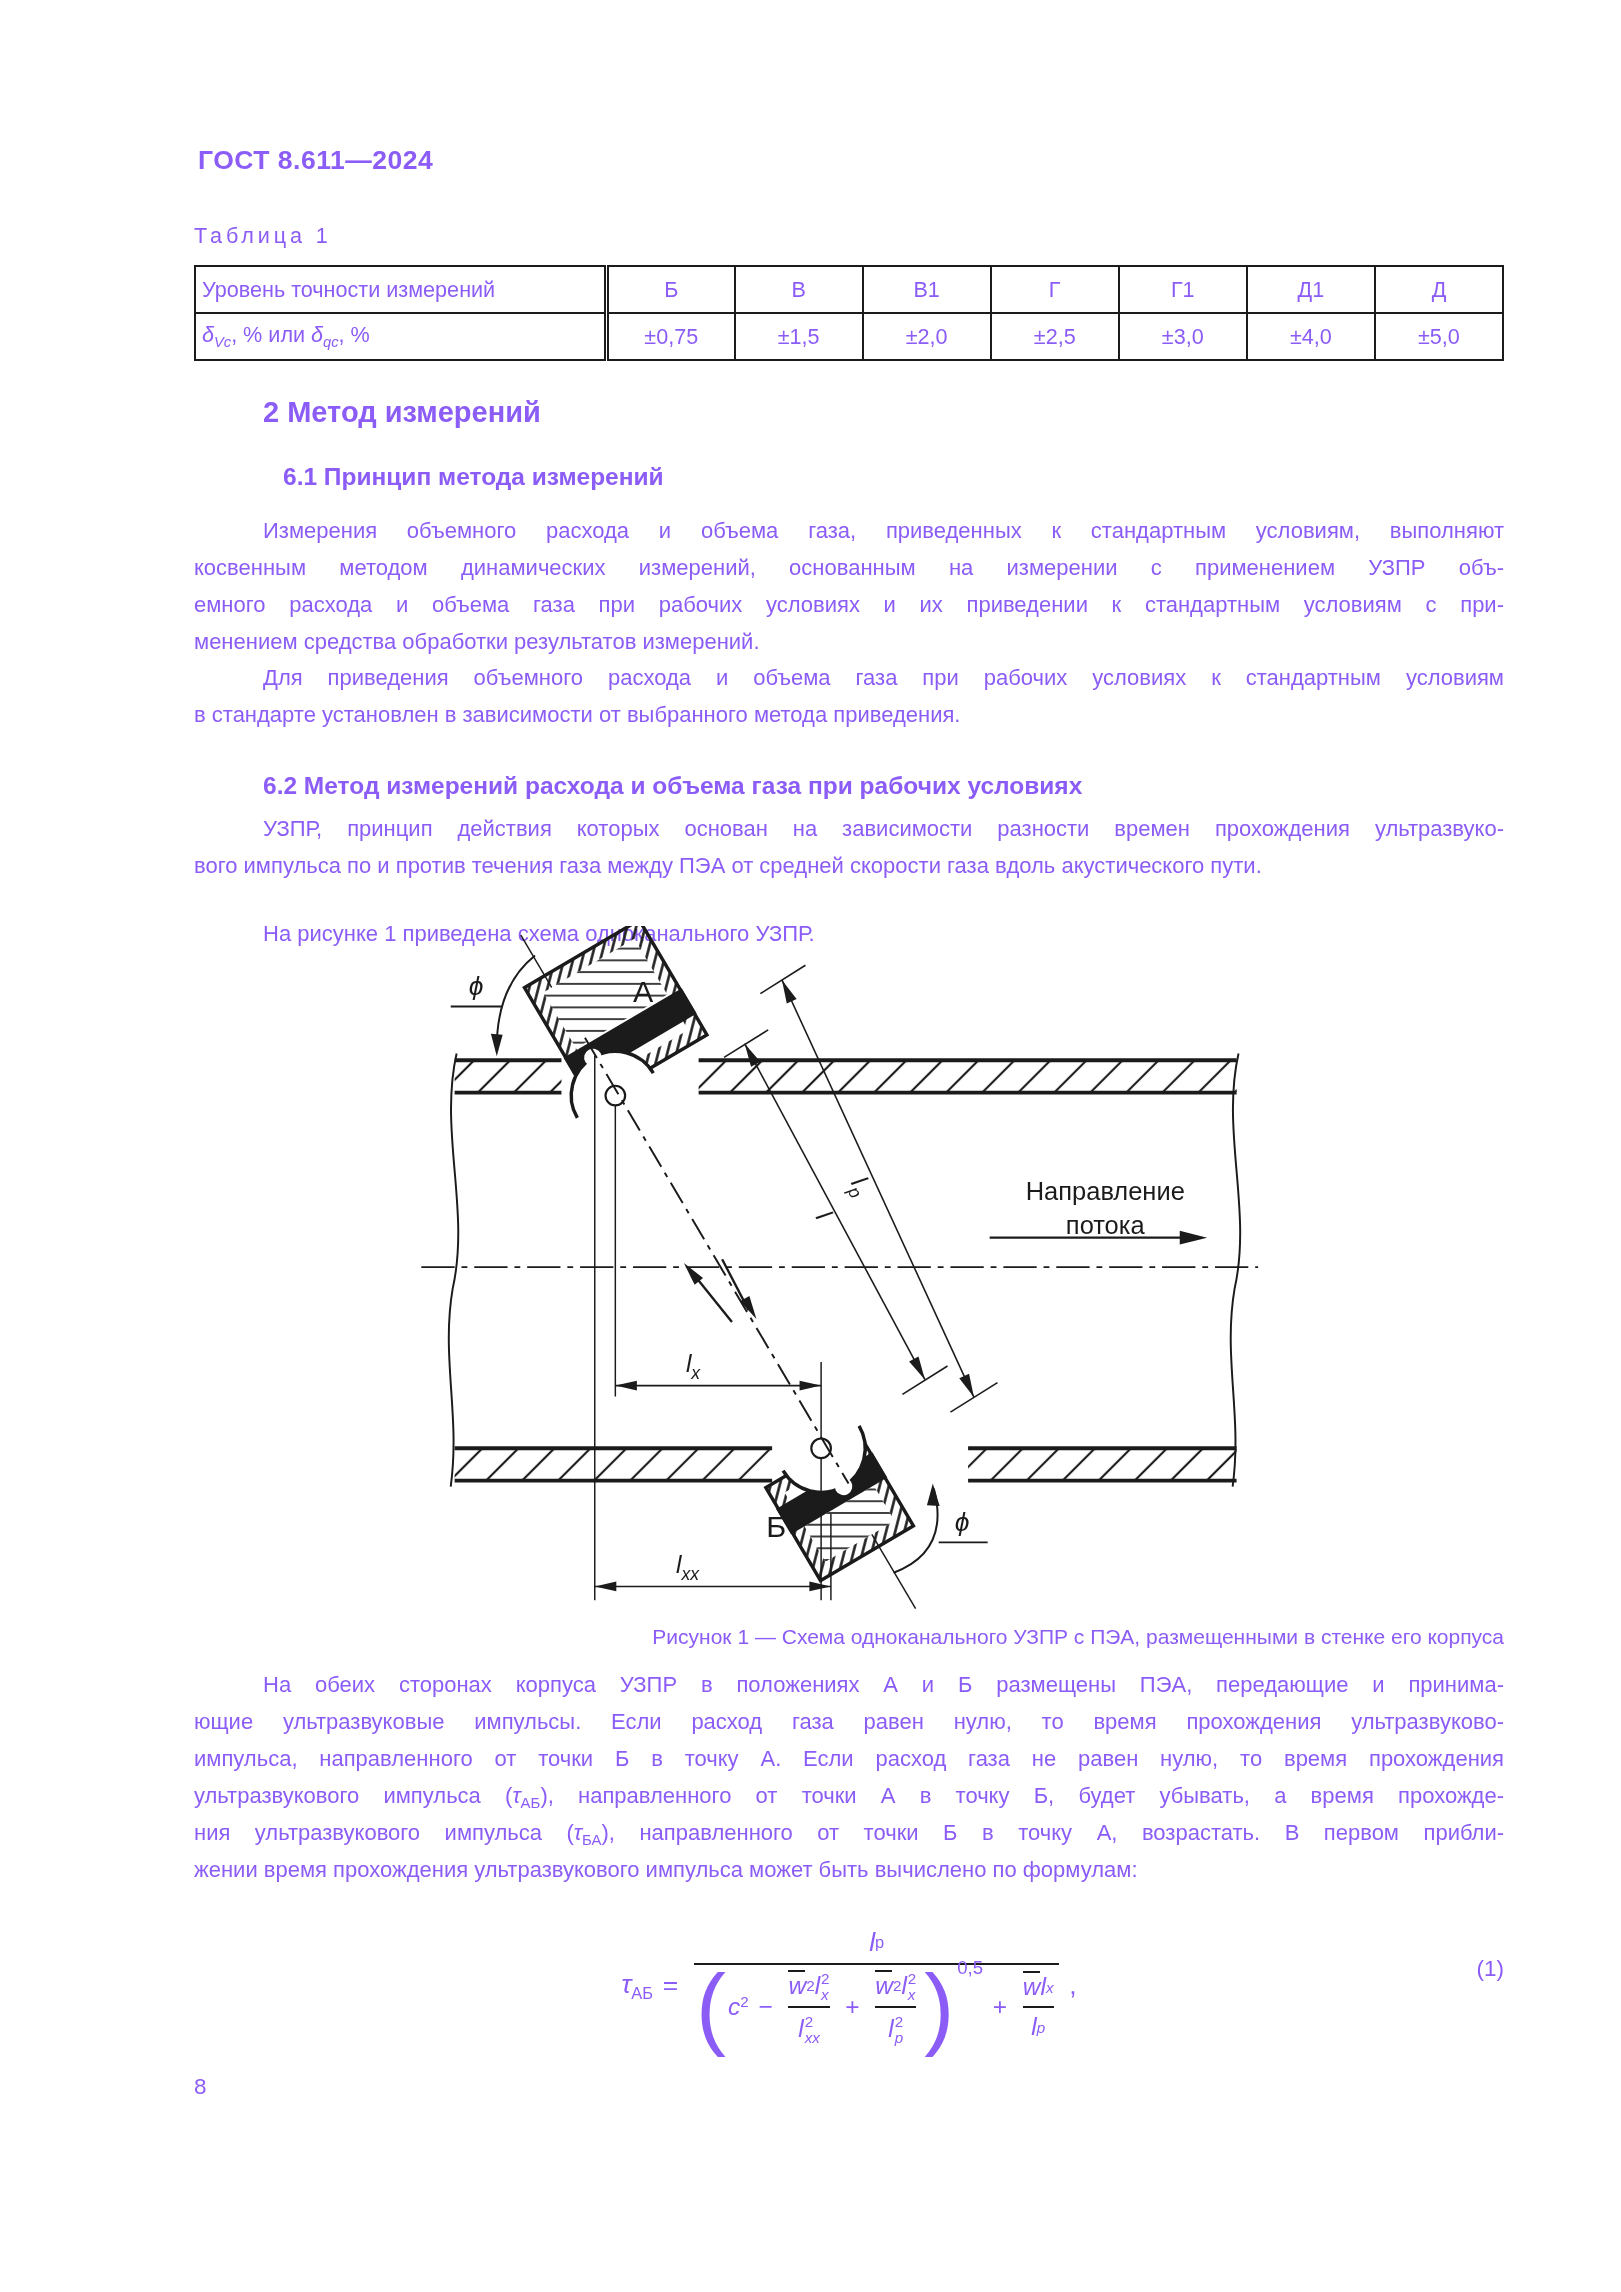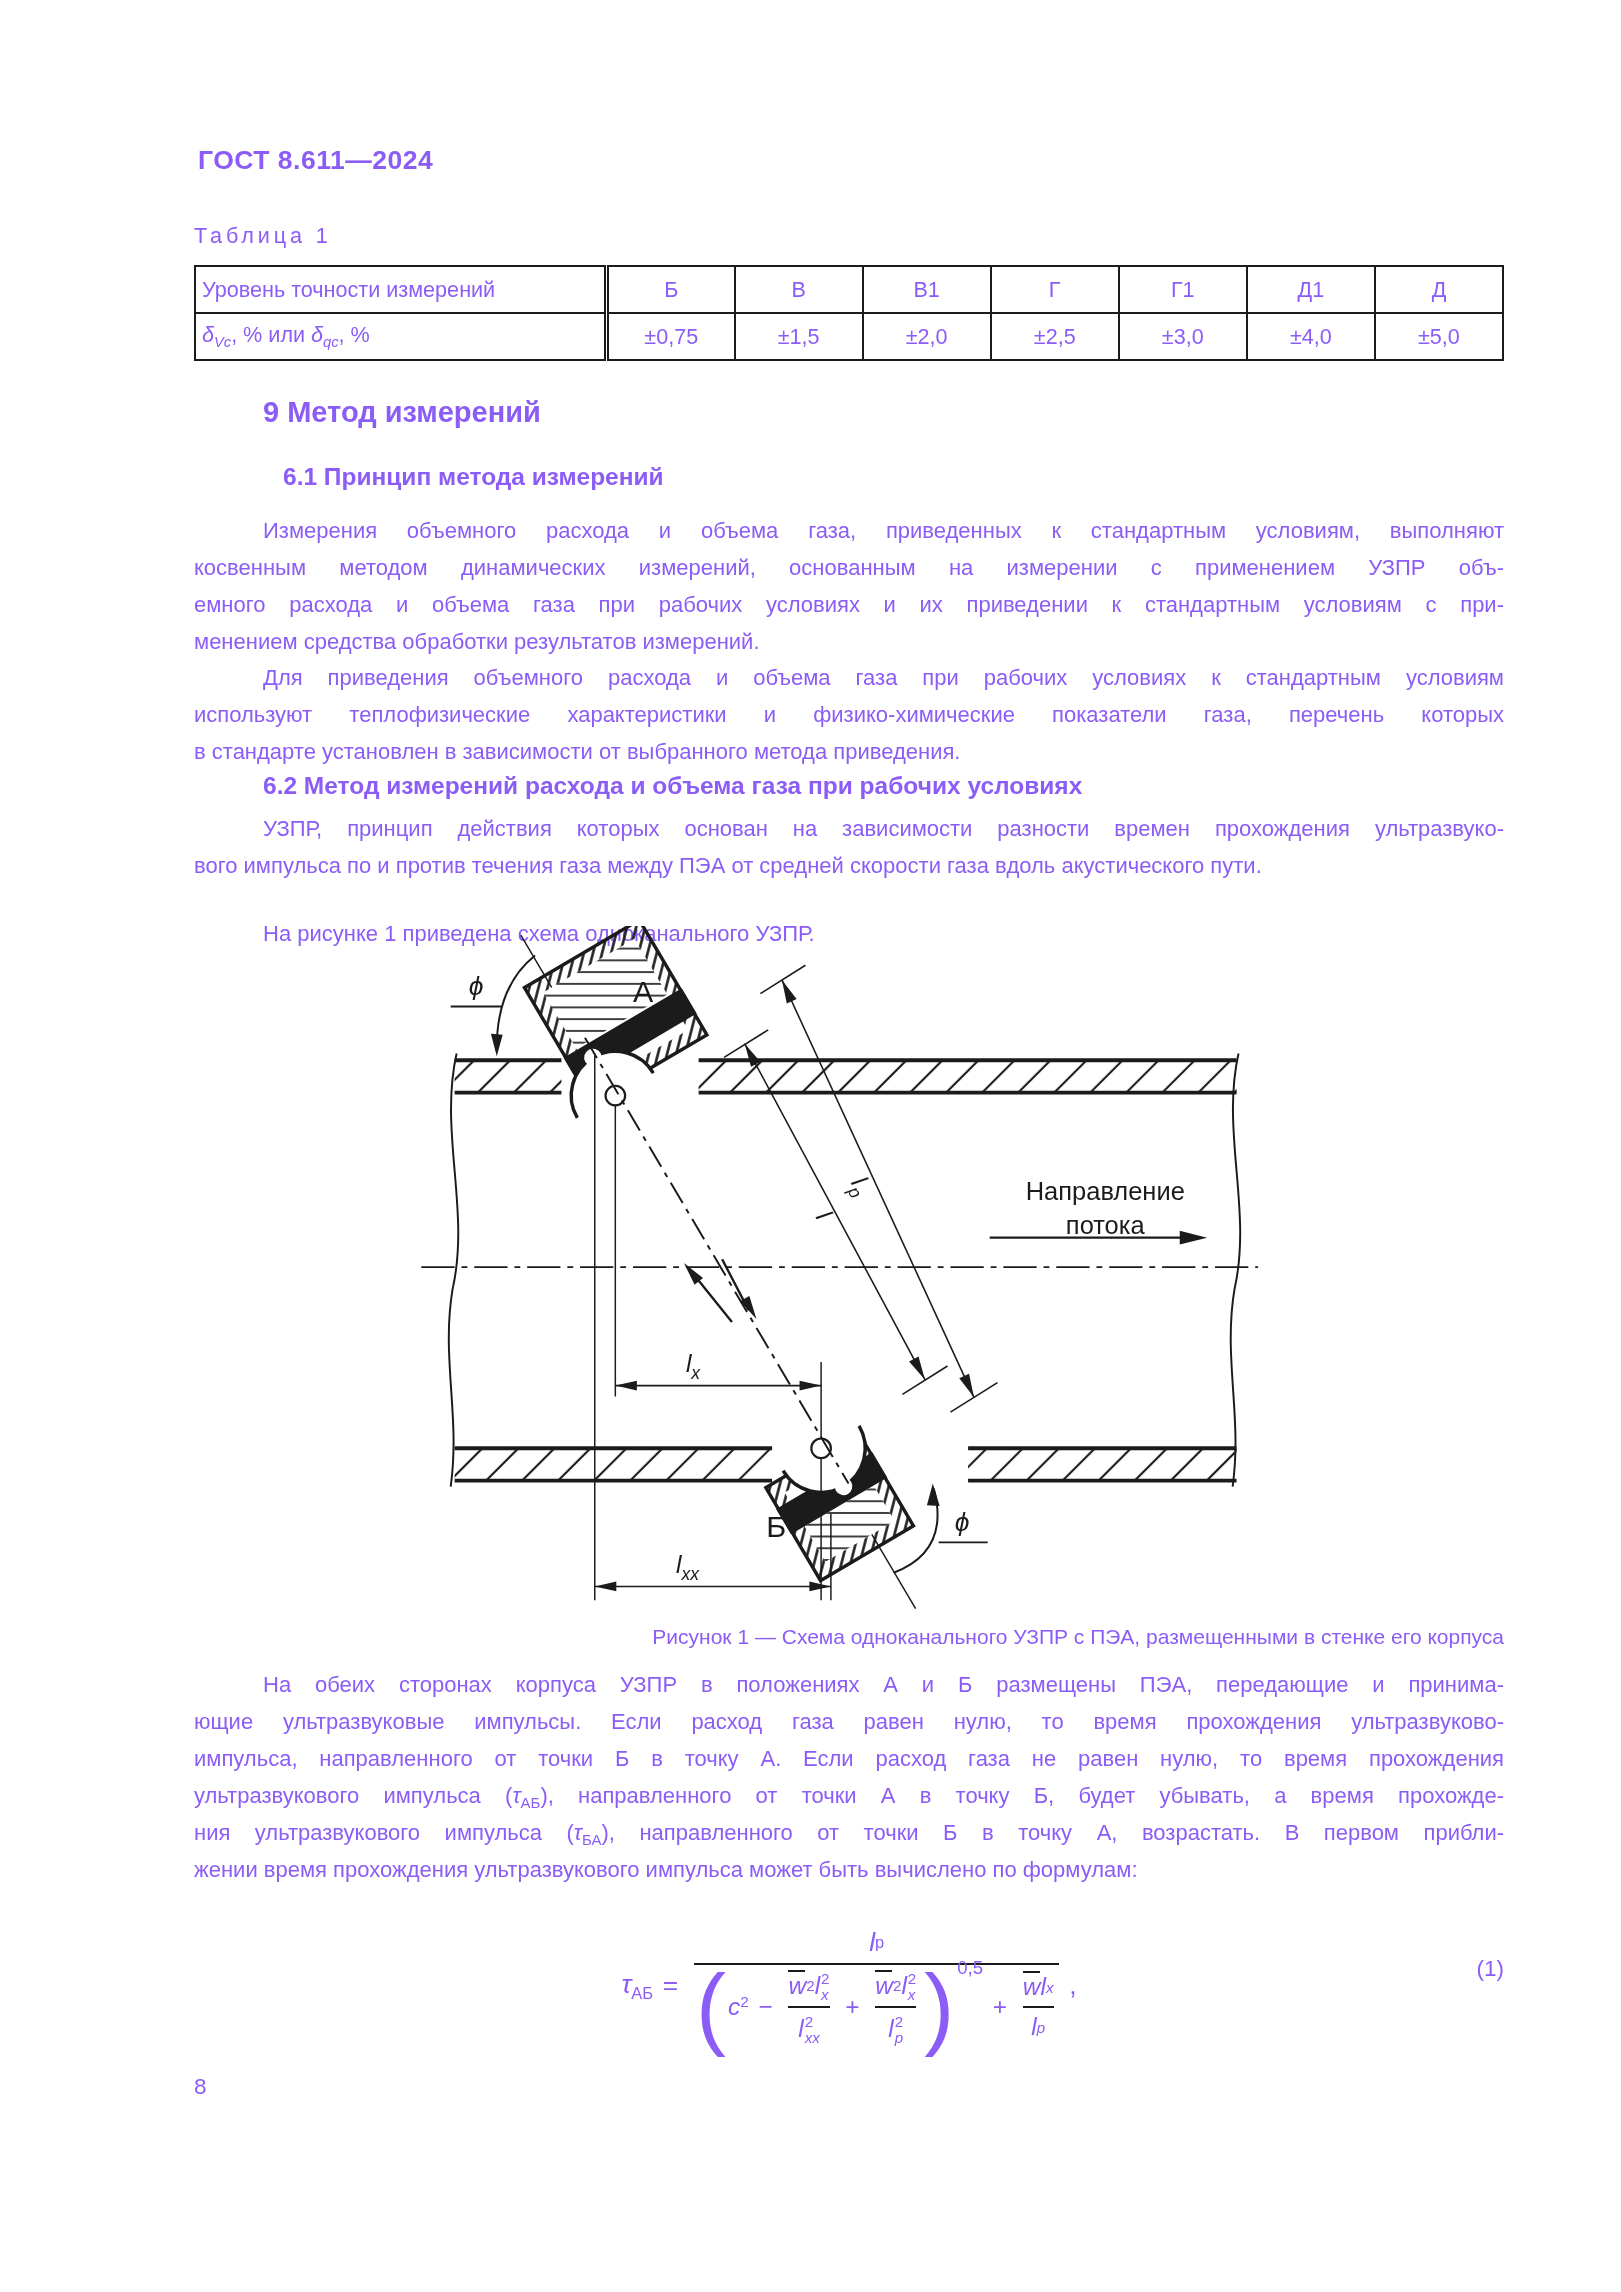--- a/index.html
+++ b/index.html
@@ -80,33 +80,32 @@
       <td>±1,5</td>
       <td>±2,0</td>
       <td>±2,5</td>
       <td>±3,0</td>
       <td>±4,0</td>
       <td>±5,0</td>
     </tr>
   </tbody>
     </table>
 
-  <div class="abs h6">9 Метод измерений</div>
+  <div class="abs h6">2 Метод измерений</div>
   <div class="abs h61">6.1 Принцип метода измерений</div>
   <div class="abs h62">6.2 Метод измерений расхода и объема газа при рабочих условиях</div>
 
   <div id="p1" class="abs para">
       <div class="pl">Измерения объемного расхода и объема газа, приведенных к стандартным условиям, выполняют</div>
       <div class="pl">косвенным методом динамических измерений, основанным на измерении с применением УЗПР объ-</div>
       <div class="pl">емного расхода и объема газа при рабочих условиях и их приведении к стандартным условиям с при-</div>
       <div class="pl last">менением средства обработки результатов измерений.</div>
     </div>
   <div id="p2" class="abs para">
       <div class="pl">Для приведения объемного расхода и объема газа при рабочих условиях к стандартным условиям</div>
-      <div class="pl">используют теплофизические характеристики и физико-химические показатели газа, перечень которых</div>
       <div class="pl last">в стандарте установлен в зависимости от выбранного метода приведения.</div>
     </div>
   <div id="p3" class="abs para">
       <div class="pl">УЗПР, принцип действия которых основан на зависимости разности времен прохождения ультразвуко-</div>
       <div class="pl last">вого импульса по и против течения газа между ПЭА от средней скорости газа вдоль акустического пути.</div>
     </div>
   <div id="p4" class="abs para">
       <div class="pl last">На рисунке 1 приведена схема одноканального УЗПР.</div>
     </div>
   <div id="p5" class="abs para">

